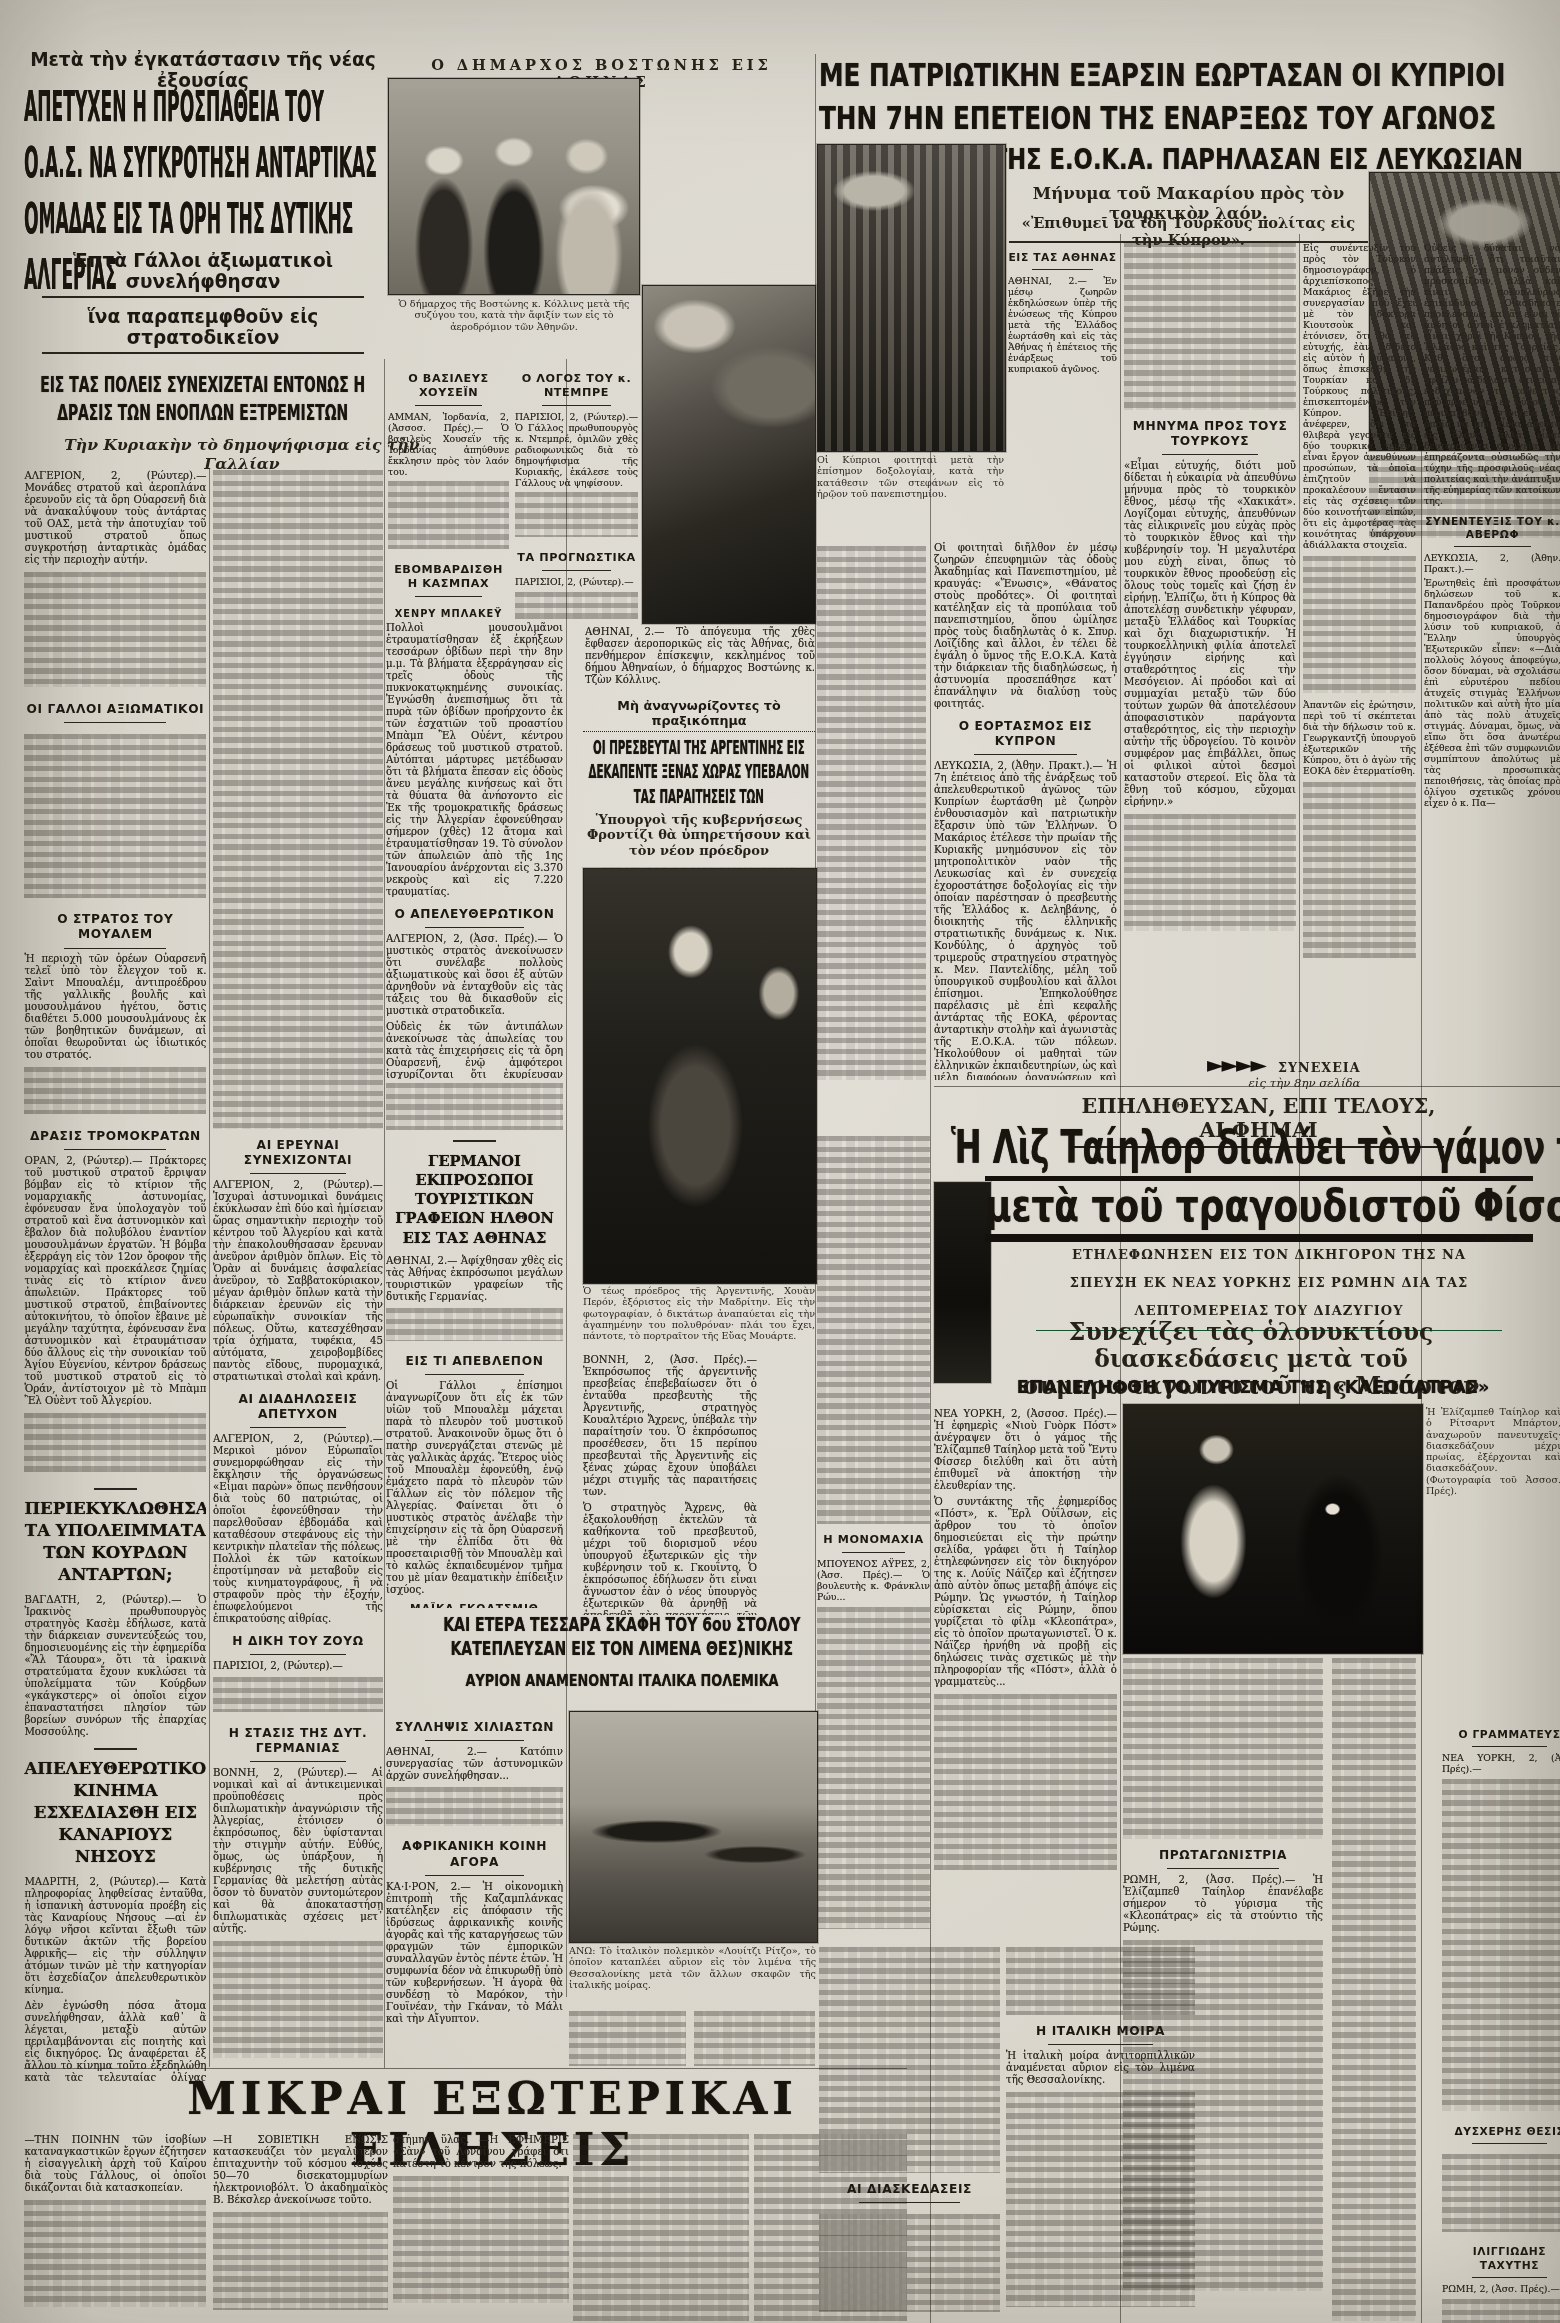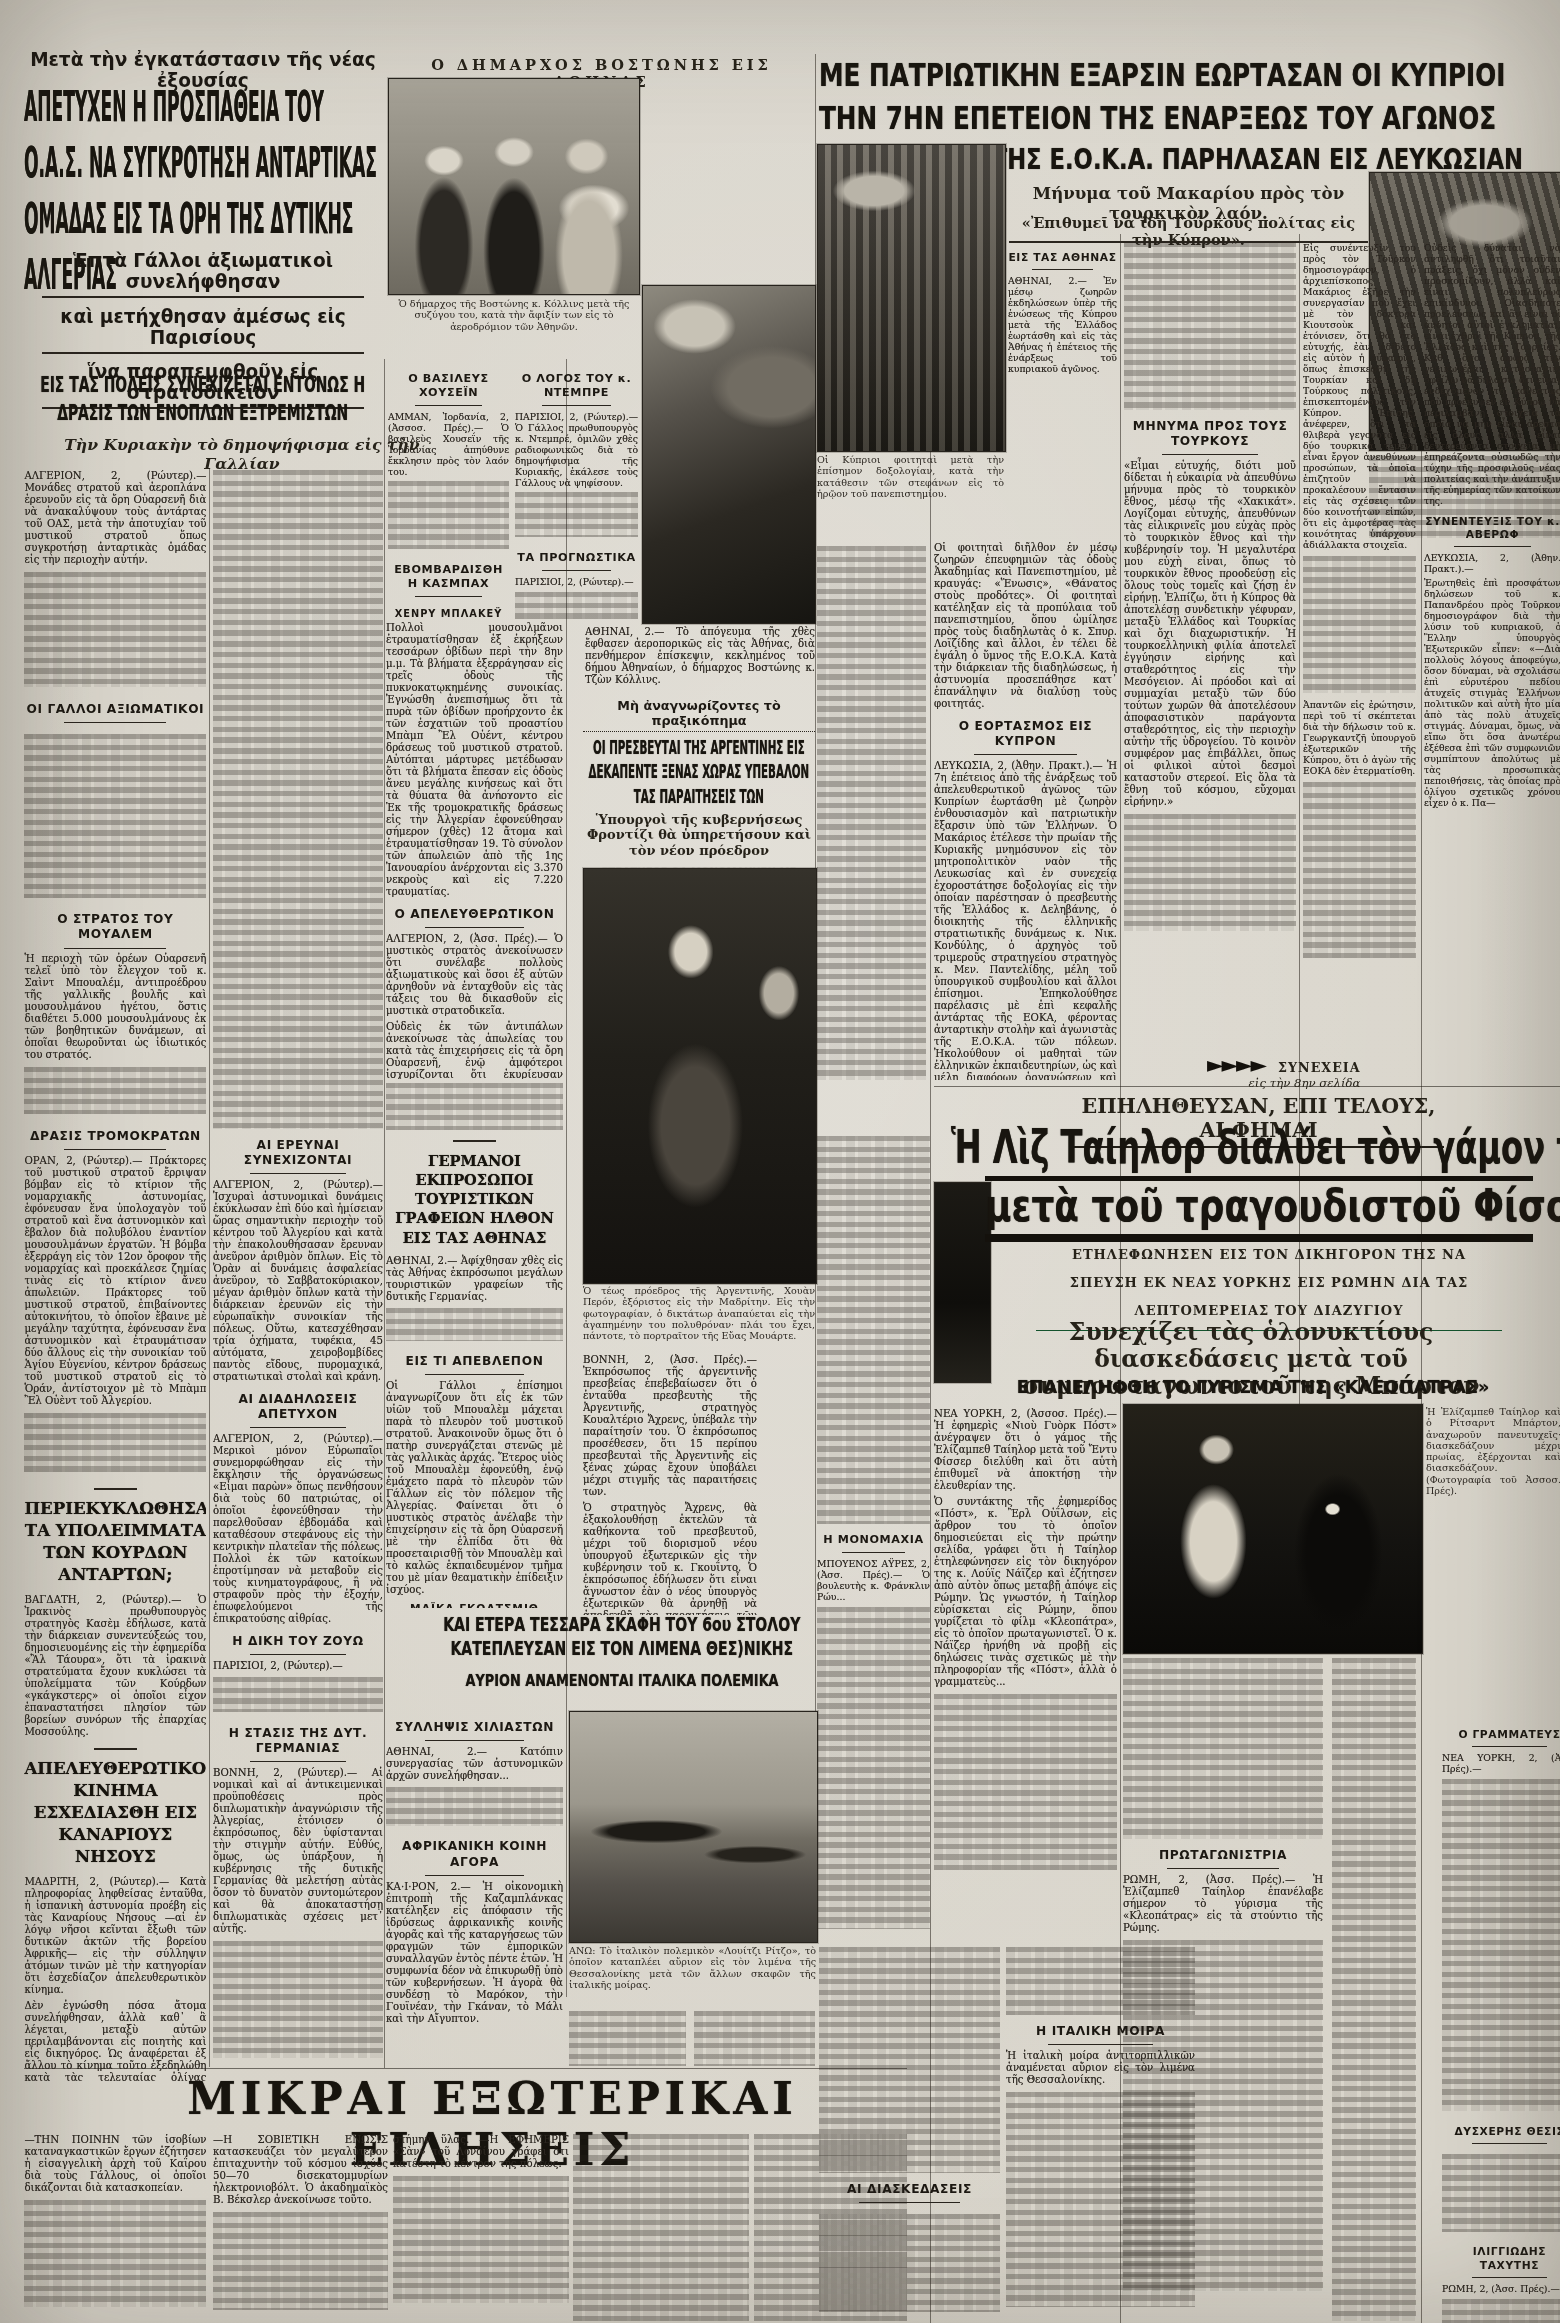--- a/index.html
+++ b/index.html
@@ -62,21 +62,20 @@
 <div class="hr" style="left:934px;top:1086px;width:626px;"></div>
 
 <div class="blk kick" style="left:24.4px;top:49px;width:357px;font-size:18.5px;">
   <span>Μετὰ τὴν ἐγκατάστασιν τῆς νέας ἐξουσίας</span>
 </div>
 <div class="blk" style="left:24.4px;top:78px;width:357px;height:168px;overflow:visible;">
   <div class="sq hl" style="width:897px;transform:scale(0.398,1.0);font-size:43px;line-height:56px;">ΑΠΕΤΥΧΕΝ Η ΠΡΟΣΠΑΘΕΙΑ ΤΟΥ Ο.Α.Σ. ΝΑ ΣΥΓΚΡΟΤΗΣΗ ΑΝΤΑΡΤΙΚΑΣ ΟΜΑΔΑΣ ΕΙΣ ΤΑ ΟΡΗ ΤΗΣ ΔΥΤΙΚΗΣ ΑΛΓΕΡΙΑΣ</div>
 </div>
 <div class="blk" style="left:42px;top:250px;width:322px;">
   <div class="deckline" style="font-size:18.5px;">Ἑπτὰ Γάλλοι ἀξιωματικοὶ συνελήφθησαν</div>
-  <div class="deckline" style="font-size:18.5px;">καὶ μετήχθησαν ἀμέσως εἰς Παρισίους</div>
   <div class="deckline" style="font-size:18.5px;">ἵνα παραπεμφθοῦν εἰς στρατοδικεῖον</div>
 </div>
 <div class="blk" style="left:24.4px;top:371px;width:357px;height:59px;">
   <div class="sq hl ctr" style="width:527px;transform:scale(0.678,1);font-size:20.5px;line-height:28px;text-align:center;">ΕΙΣ ΤΑΣ ΠΟΛΕΙΣ ΣΥΝΕΧΙΖΕΤΑΙ ΕΝΤΟΝΩΣ Η ΔΡΑΣΙΣ ΤΩΝ ΕΝΟΠΛΩΝ ΕΞΤΡΕΜΙΣΤΩΝ</div>
 </div>
 <div class="blk ctr" style="left:24.4px;top:435px;width:357px;font-style:italic;font-weight:700;font-size:15.6px;margin-left:39px;">
   <span>Τὴν Κυριακὴν τὸ δημοψήφισμα εἰς τὴν Γαλλίαν</span>
 </div>
 
 <div class="col" style="left:24.4px;top:470px;width:182px;height:1611px;">

